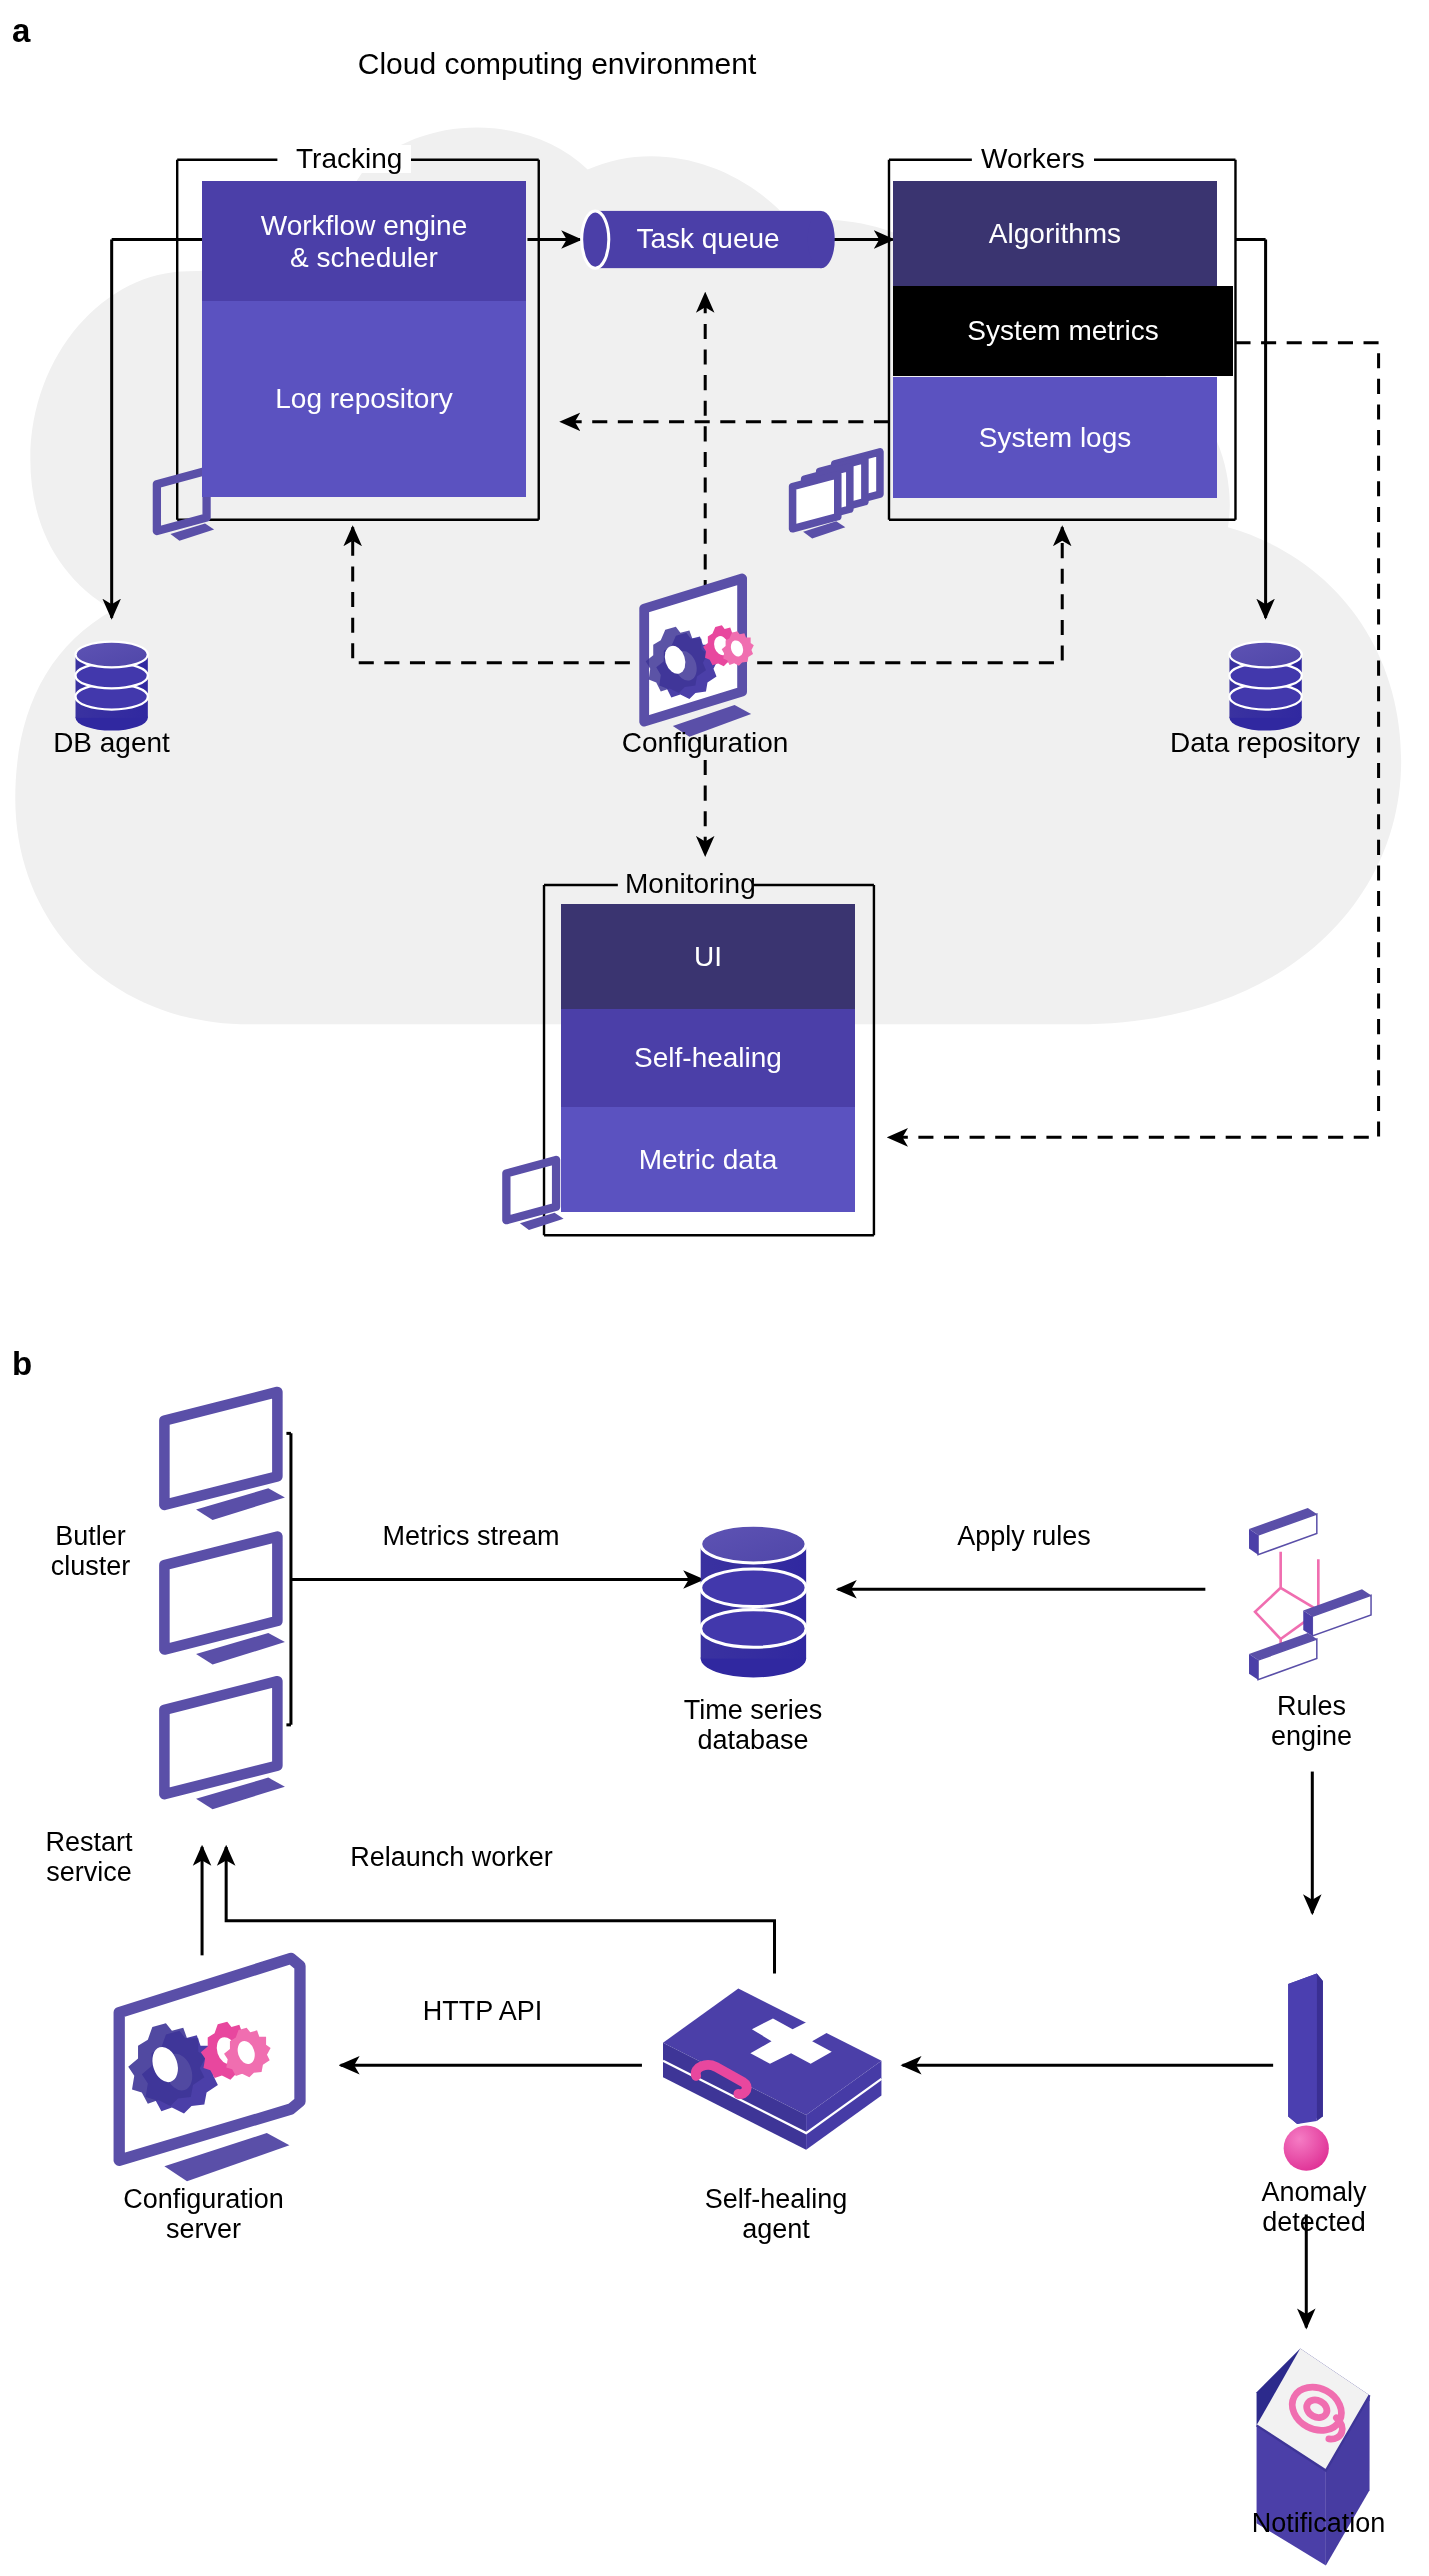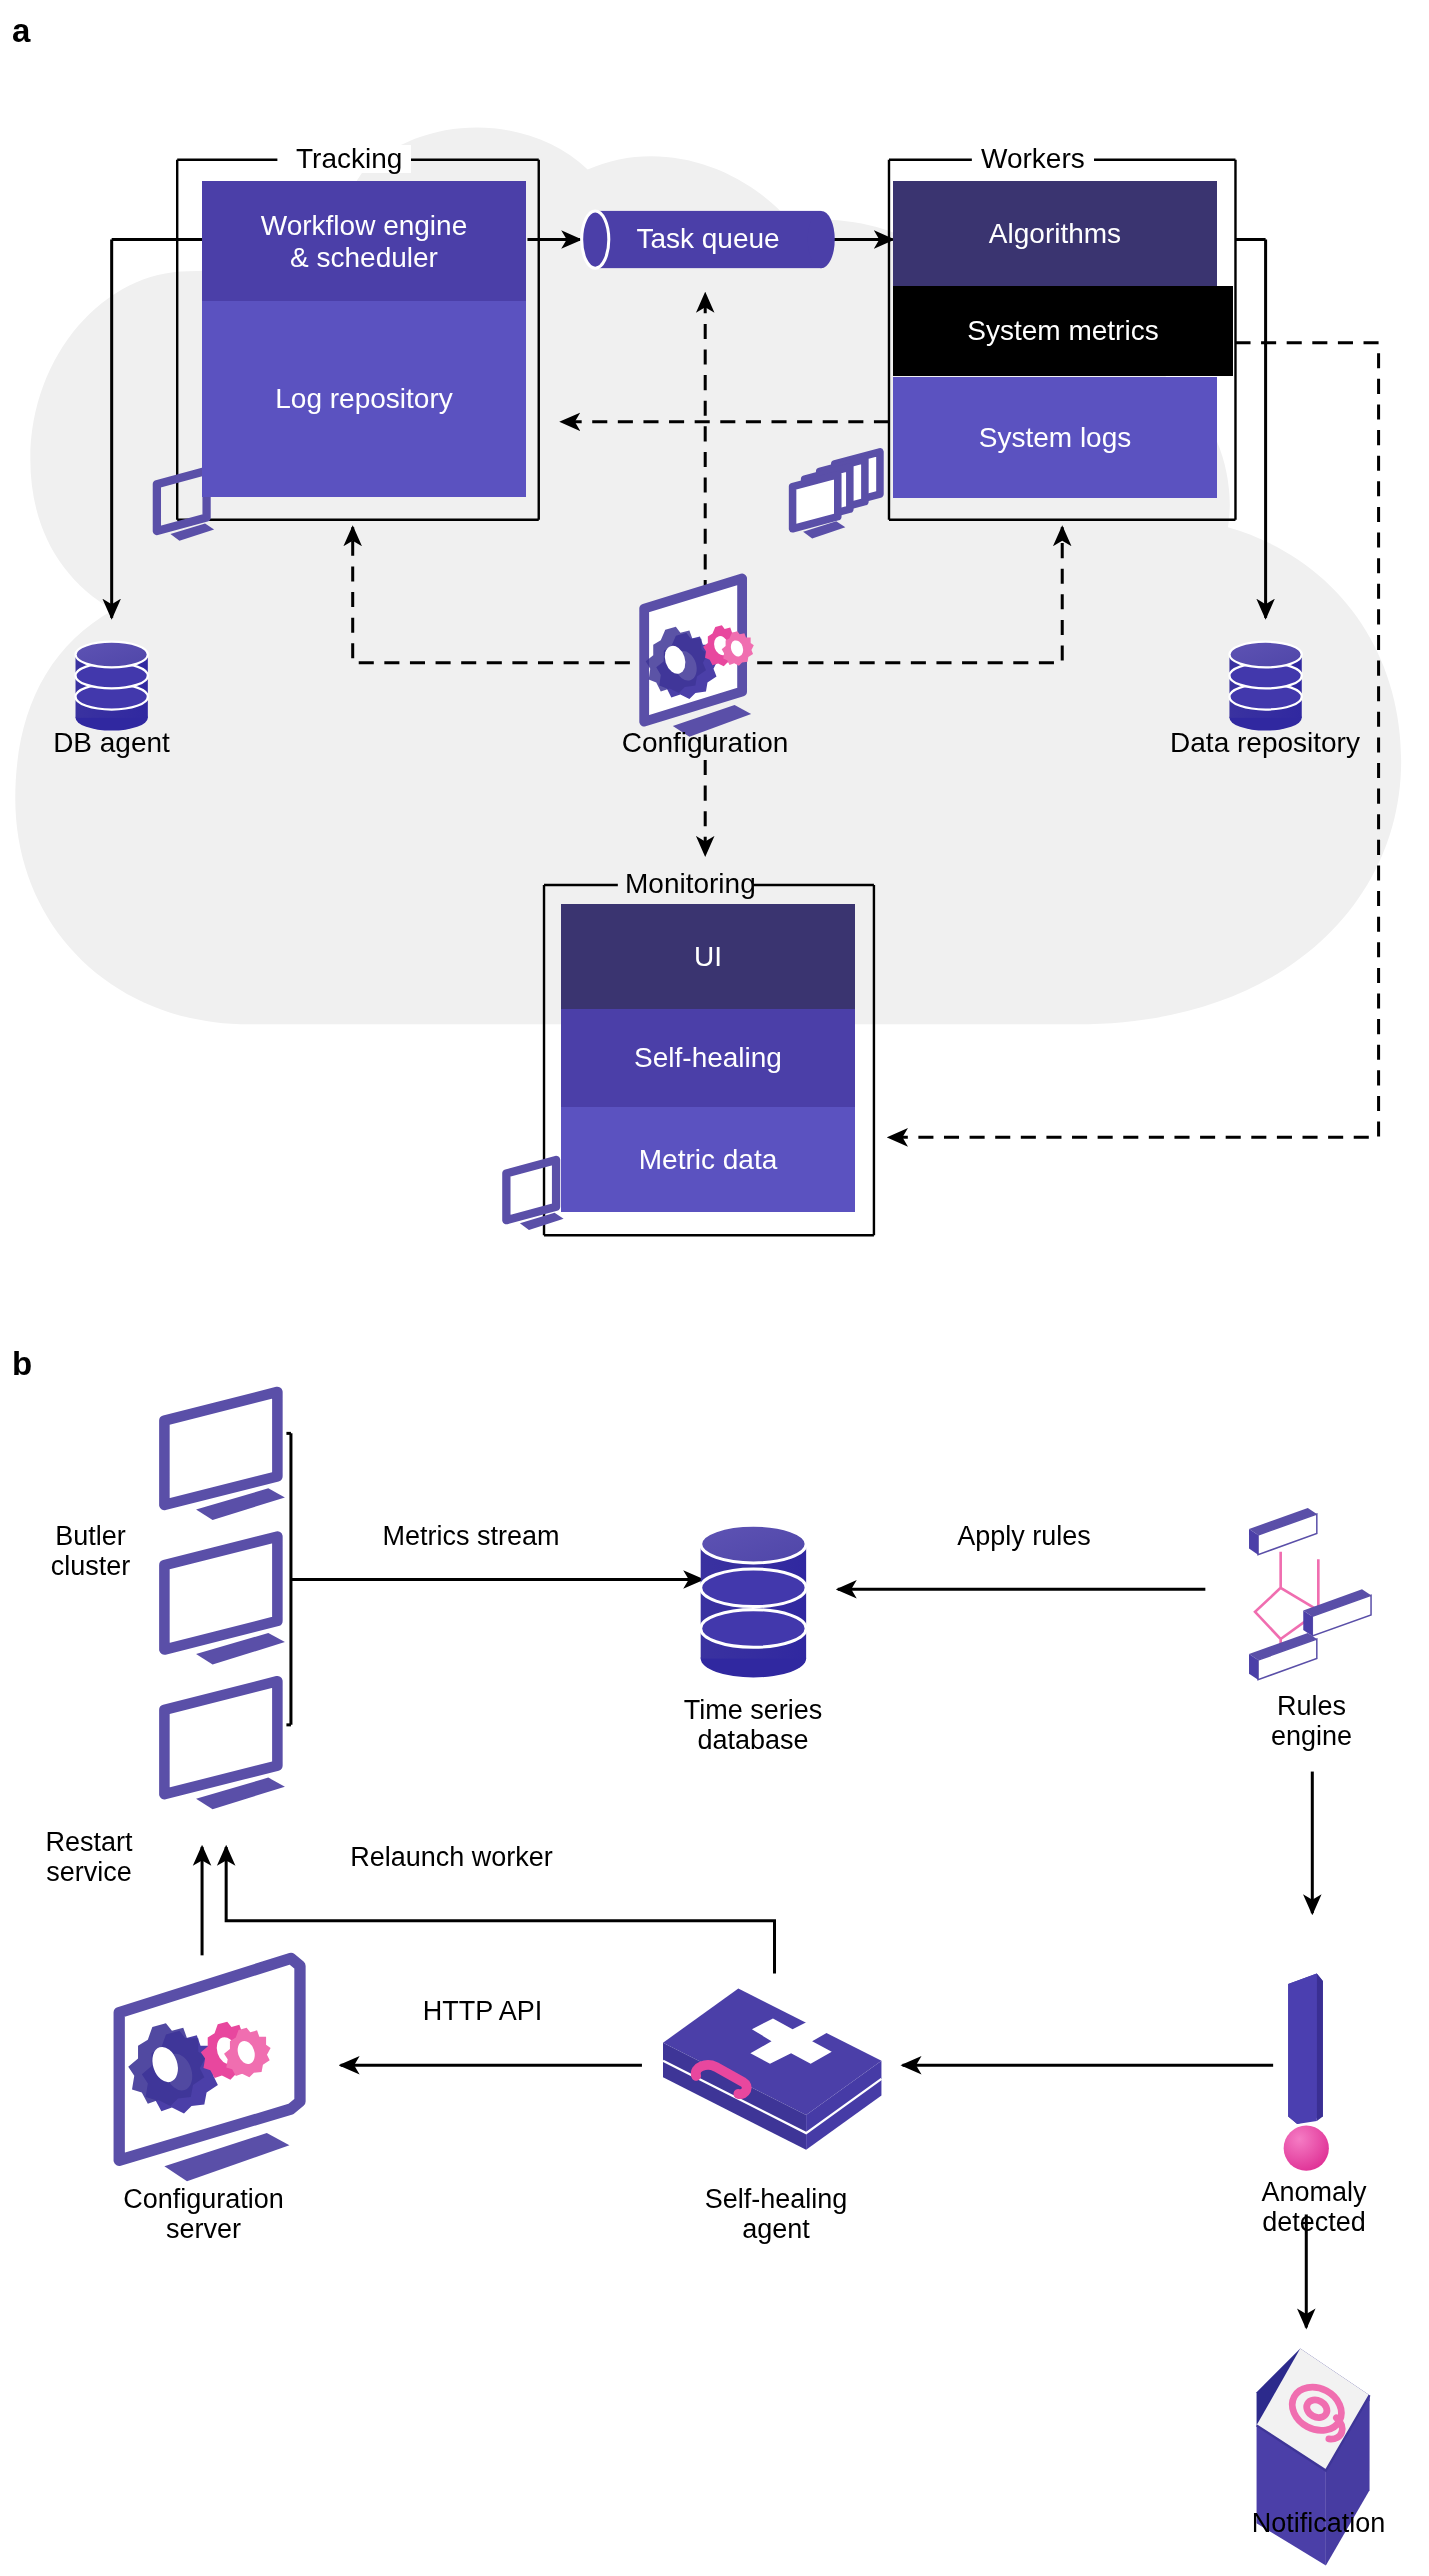--- a/index.html
+++ b/index.html
@@ -297,20 +297,21 @@
 
       <path d="M 1028 2620 L 1028 2550 L 300 2550 L 300 2452" marker-end="url(#arrowEnd)"></path>
 
       <path d="M 268 2596 L 268 2452" marker-end="url(#arrowEnd)"></path>
     </g>
   </svg>
 
   <div class="panel-letter" style="left:12px;top:13.6px;">a</div>
   <div class="panel-letter" style="left:12px;top:1347px;">b</div>
 
+  <div class="title" style="left:301px;top:47px;width:512px;">Cloud computing environment</div>
 
   <div class="grouplabel" style="left:287px;top:145px;">Tracking</div>
   <div class="grouplabel" style="left:972px;top:145px;text-align:center;">Workers</div>
   <div class="grouplabel oncloud" style="left:616px;top:870px;">Monitoring</div>
 
   <div class="boxtxt" style="left:202px;top:181px;width:324px;height:121px;background:#4B3FA8;">Workflow engine
 &amp; scheduler</div>
   <div class="boxtxt" style="left:893px;top:181px;width:324px;height:105px;background:#3A3470;">Algorithms</div>
 
   <div class="boxtxt" style="left:202px;top:301px;width:324px;height:196px;background:#5B52C0;">Log repository</div>

